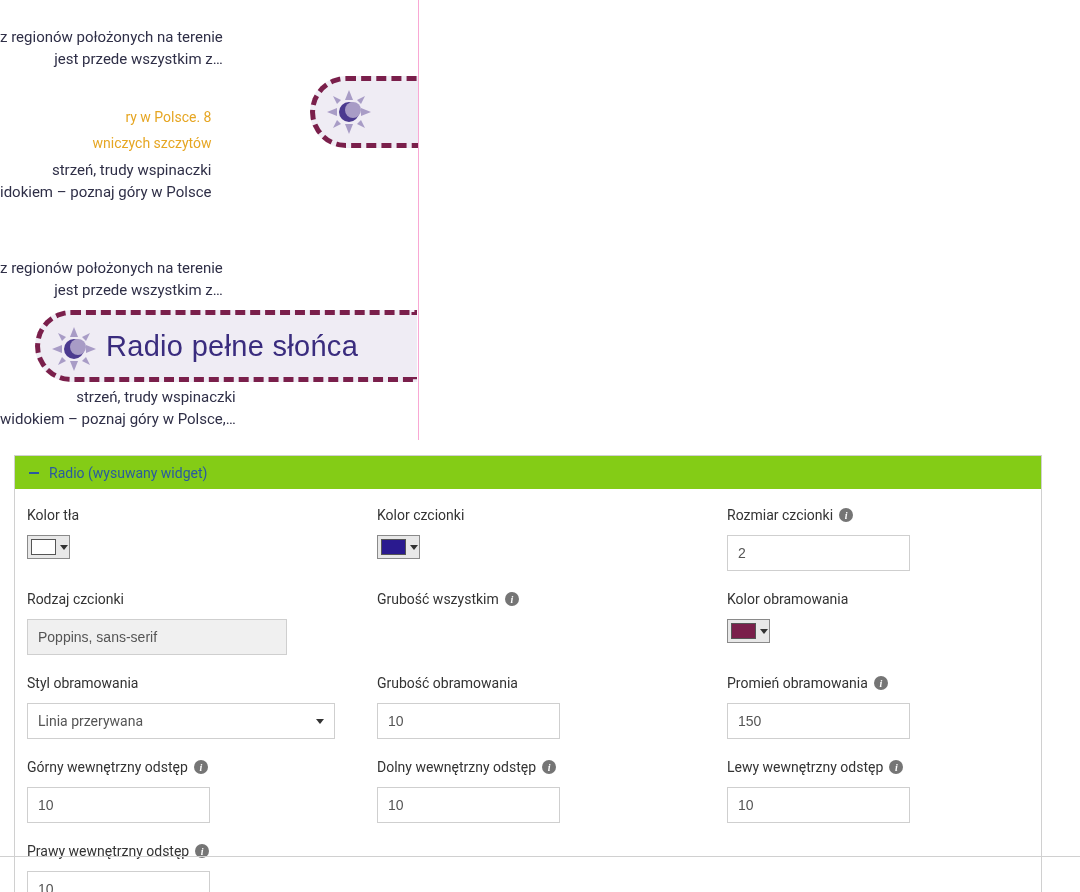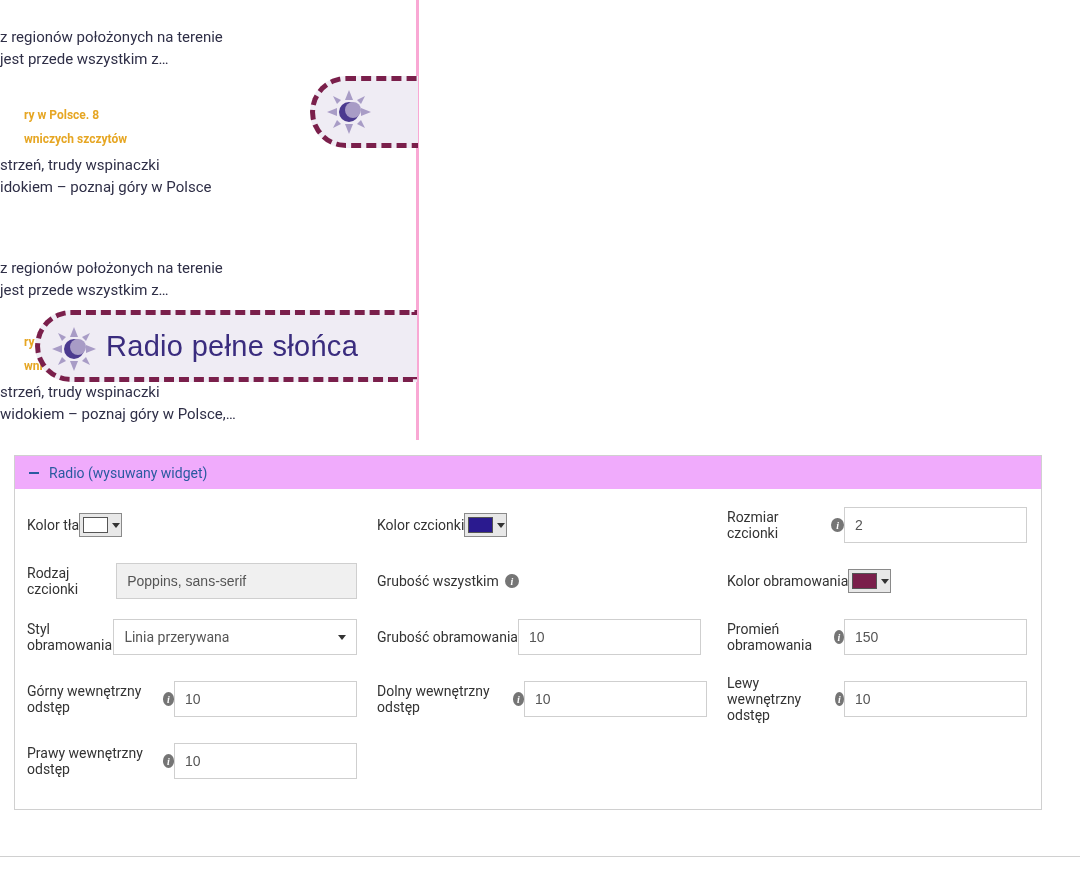--- a/index.html
+++ b/index.html
@@ -11,26 +11,27 @@
     width: 1080px;
     height: 892px;
     overflow: hidden;
     position: relative;
   }
 
   
   .preview-area {
     position: relative;
     height: 440px;
-    border-right: 3px solid #f9a8d4;
+    border-right: 1px solid #f9a8d4;
     width: 419px;
+    text-align: right;
   }
   .article-title {
-    font-weight: 700;
-    font-size: 12px;
+    font-weight: 400;
+    font-size: 14px;
     color: #e6a623;
     line-height: 1.3;
     margin-left: 24px;
   }
   .article-desc {
     color: #2f2f47;
     font-size: 15px;
     line-height: 1.45;
   }
   .article-block { position: absolute; left: 0; }
@@ -92,21 +93,21 @@
   
   .config-panel {
     position: absolute;
     left: 14px;
     top: 455px;
     width: 1028px;
     border: 1px solid #d0d0d0;
     background: #fff;
   }
   .panel-header {
-    background: #f0abfc;
+    background: #84cc16;
     height: 33px;
     display: flex;
     align-items: center;
     padding-left: 14px;
     gap: 10px;
     font-size: 14px;
     color: #2a5aa0;
   }
   .collapse-icon {
     width: 10px;
@@ -118,23 +119,22 @@
   .panel-body {
     padding: 18px 12px 30px 12px;
   }
   .row {
     display: flex;
     gap: 20px;
     margin-bottom: 20px;
   }
   .field {
     display: flex;
-    flex-direction: row;
-    gap: 0;
-    align-items: center;
+    flex-direction: column;
+    gap: 12px;
   }
   .col-1 { width: 330px; }
   .col-2 { width: 330px; }
   .col-3 { width: 300px; }
   .field-label {
     display: flex;
     align-items: center;
     gap: 6px;
     font-size: 14px;
     color: #333;

